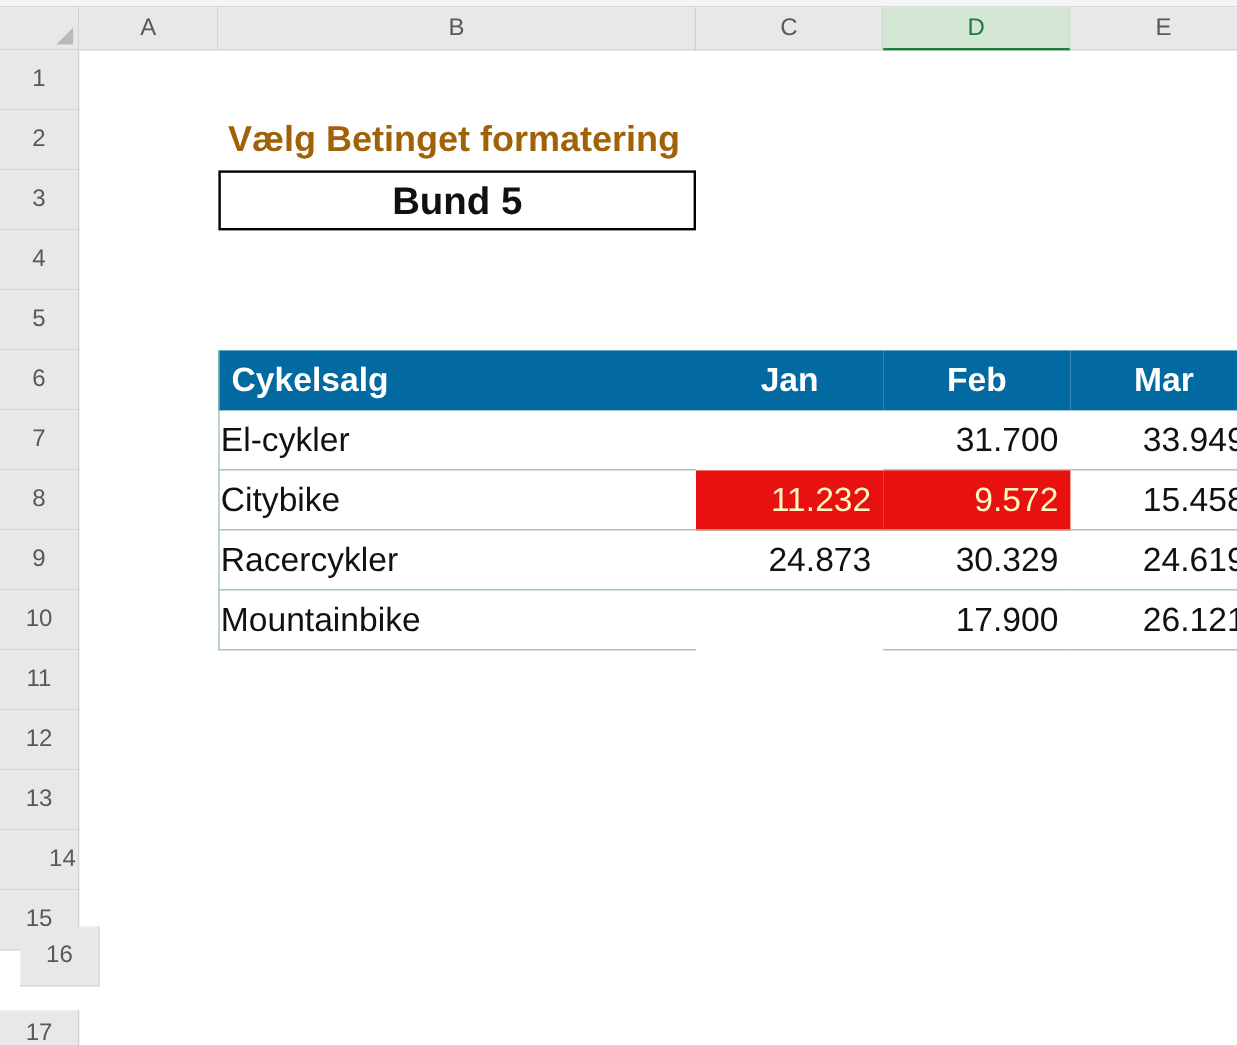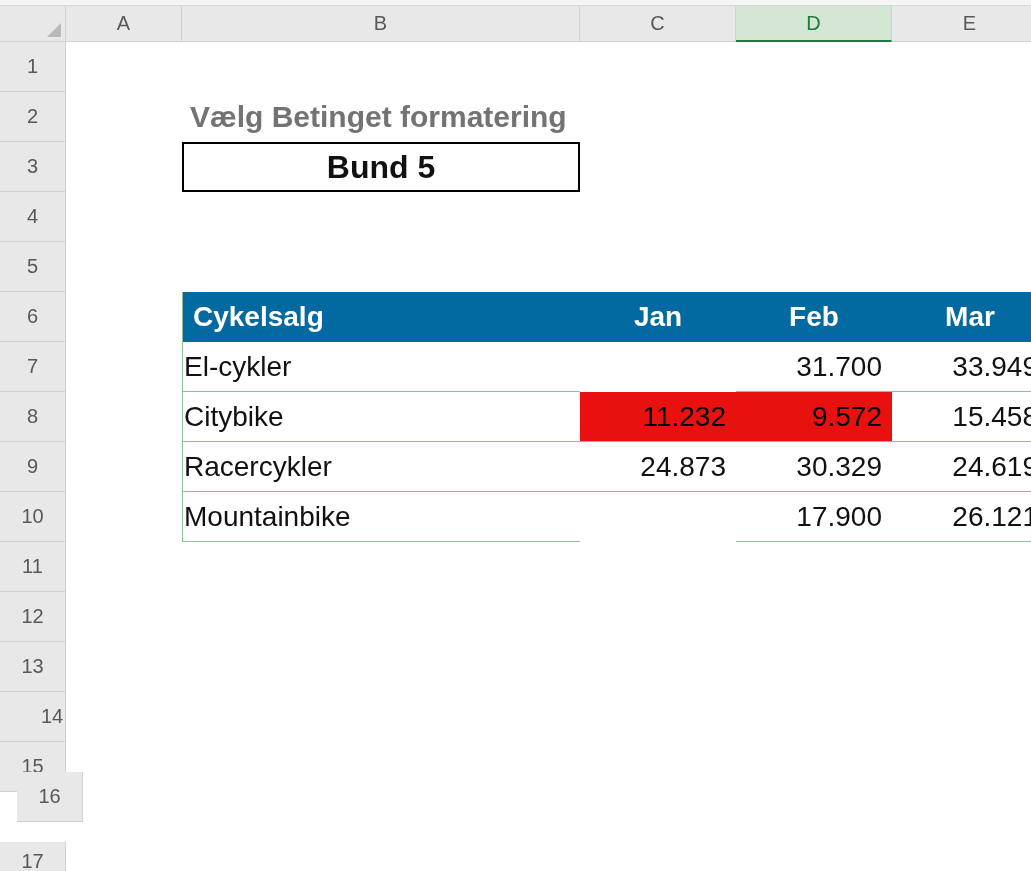--- a/index.html
+++ b/index.html
@@ -84,21 +84,21 @@
   
   .grid-bg {
     position: absolute;
     left: 66px; top: 42px;
     right: 0; bottom: 0;
   }
   
   .title-text {
     font-weight: 700;
     font-size: 30px;
-    color: #737373;
+    color: #a16207;
   }
   .dropdown-box {
     border: 2px solid #000;
     font-weight: 700;
     font-size: 32px;
     justify-content: center;
   }
   .tbl-header {
     background: #0369a1;
     color: #ffffff;
@@ -114,21 +114,21 @@
     font-size: 28px;
   }
   .tbl-cell-num {
     border-bottom: 1px solid #8fbf95;
     justify-content: flex-end;
     padding-right: 10px;
     font-size: 28px;
   }
   .cf-red {
     background: #e91010;
-    color: #000000;
+    color: #fef9c3;
   }
   .tbl-left-border { border-left: 1px solid #8fbf95; }
 </style>
 </head>
 <body>
 
 <div class="sheet">
   <div class="topstrip"></div>
   <div class="corner"></div>
   <div id="colheads">

